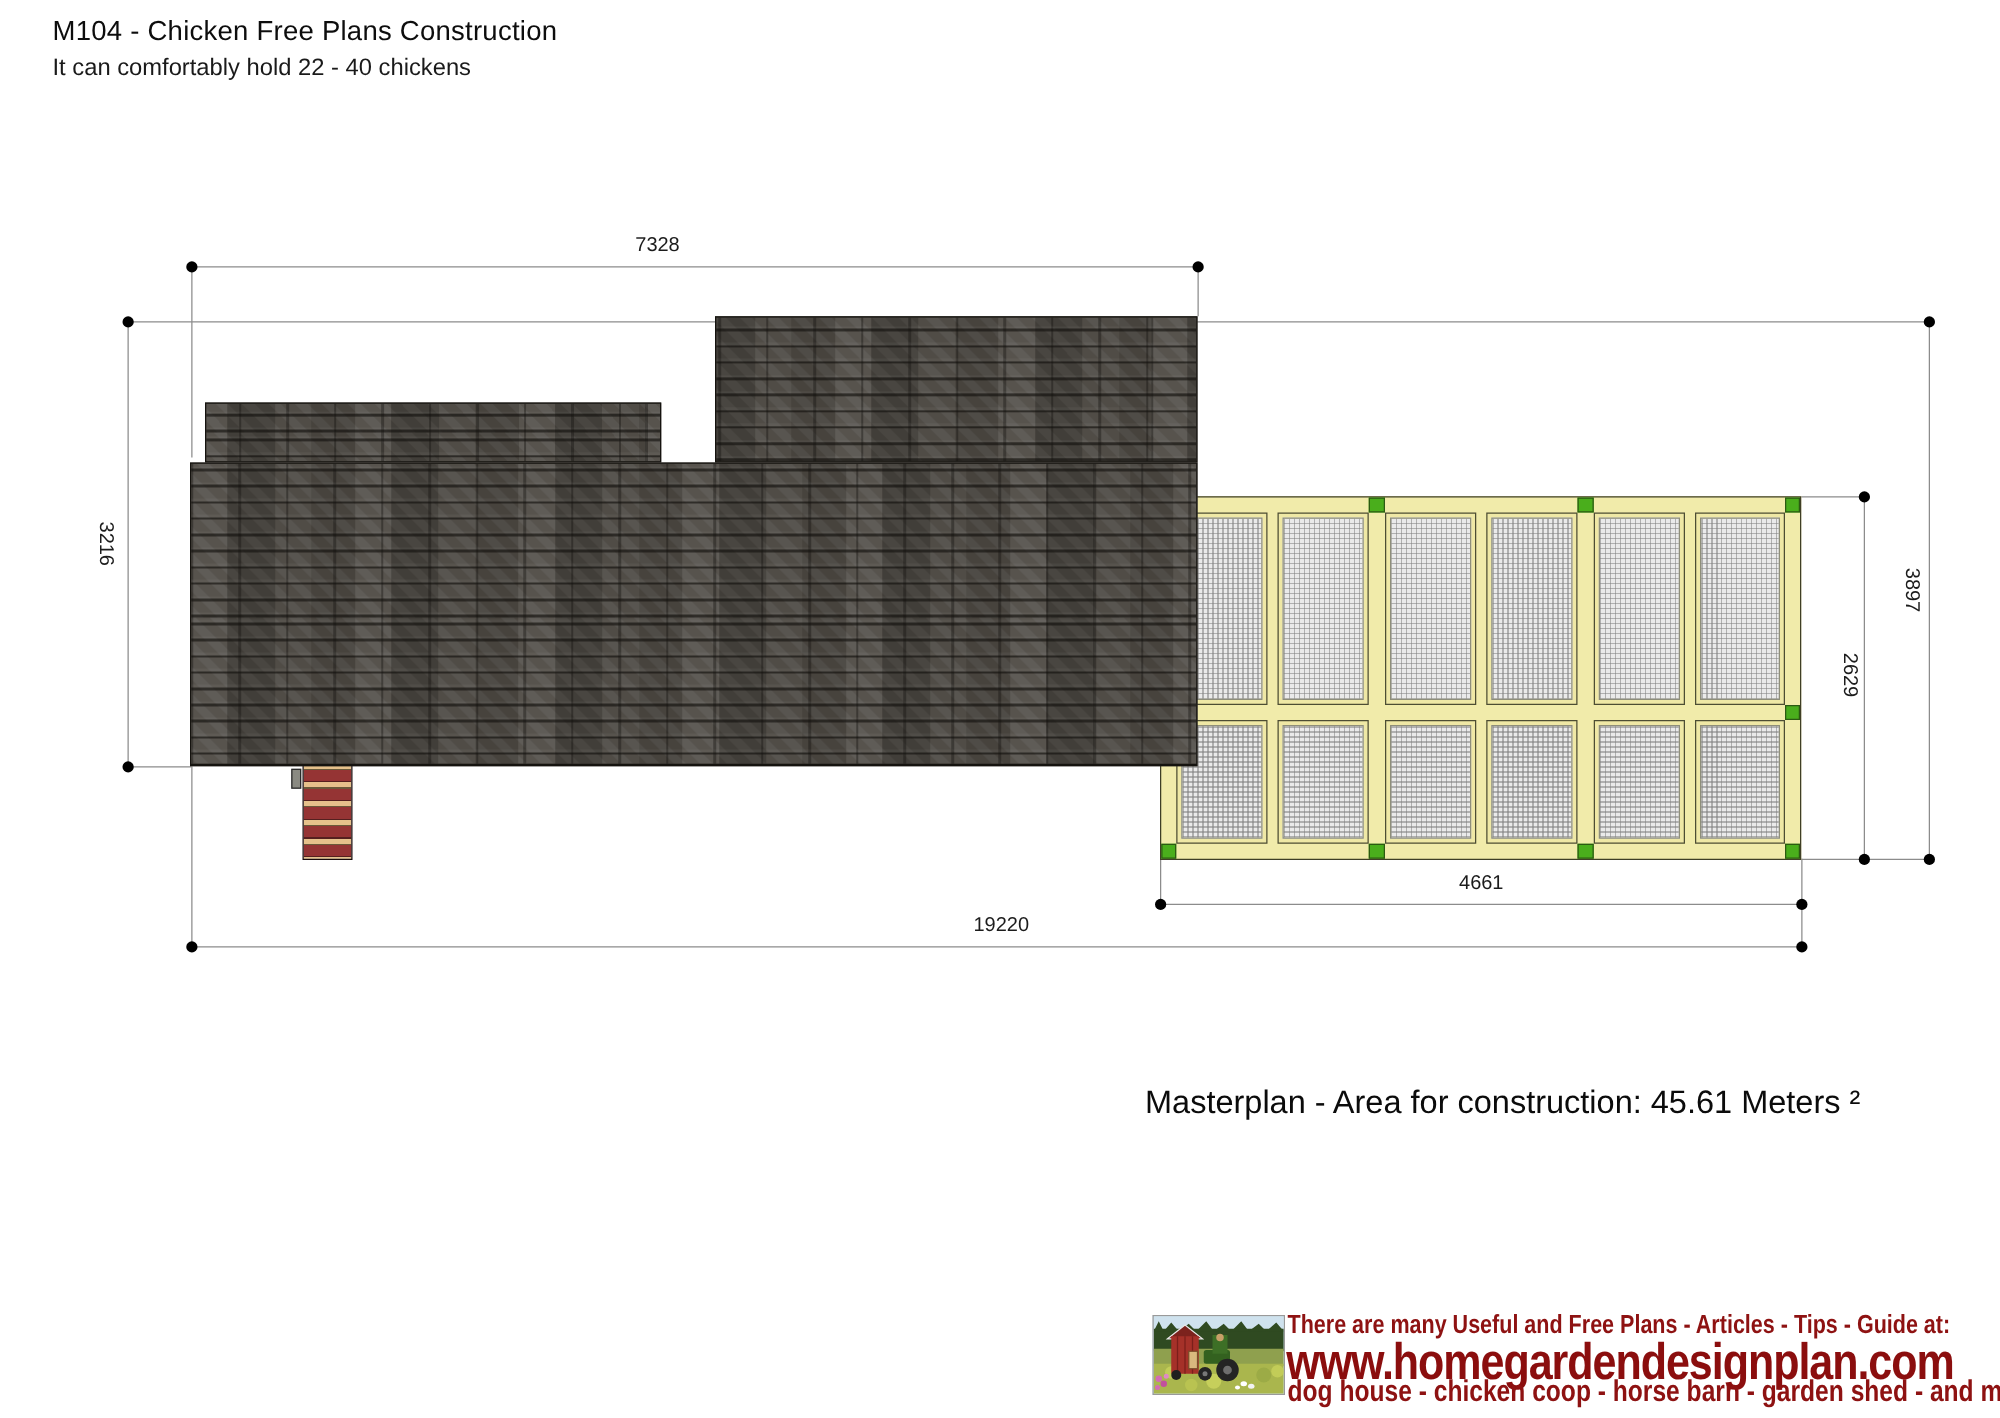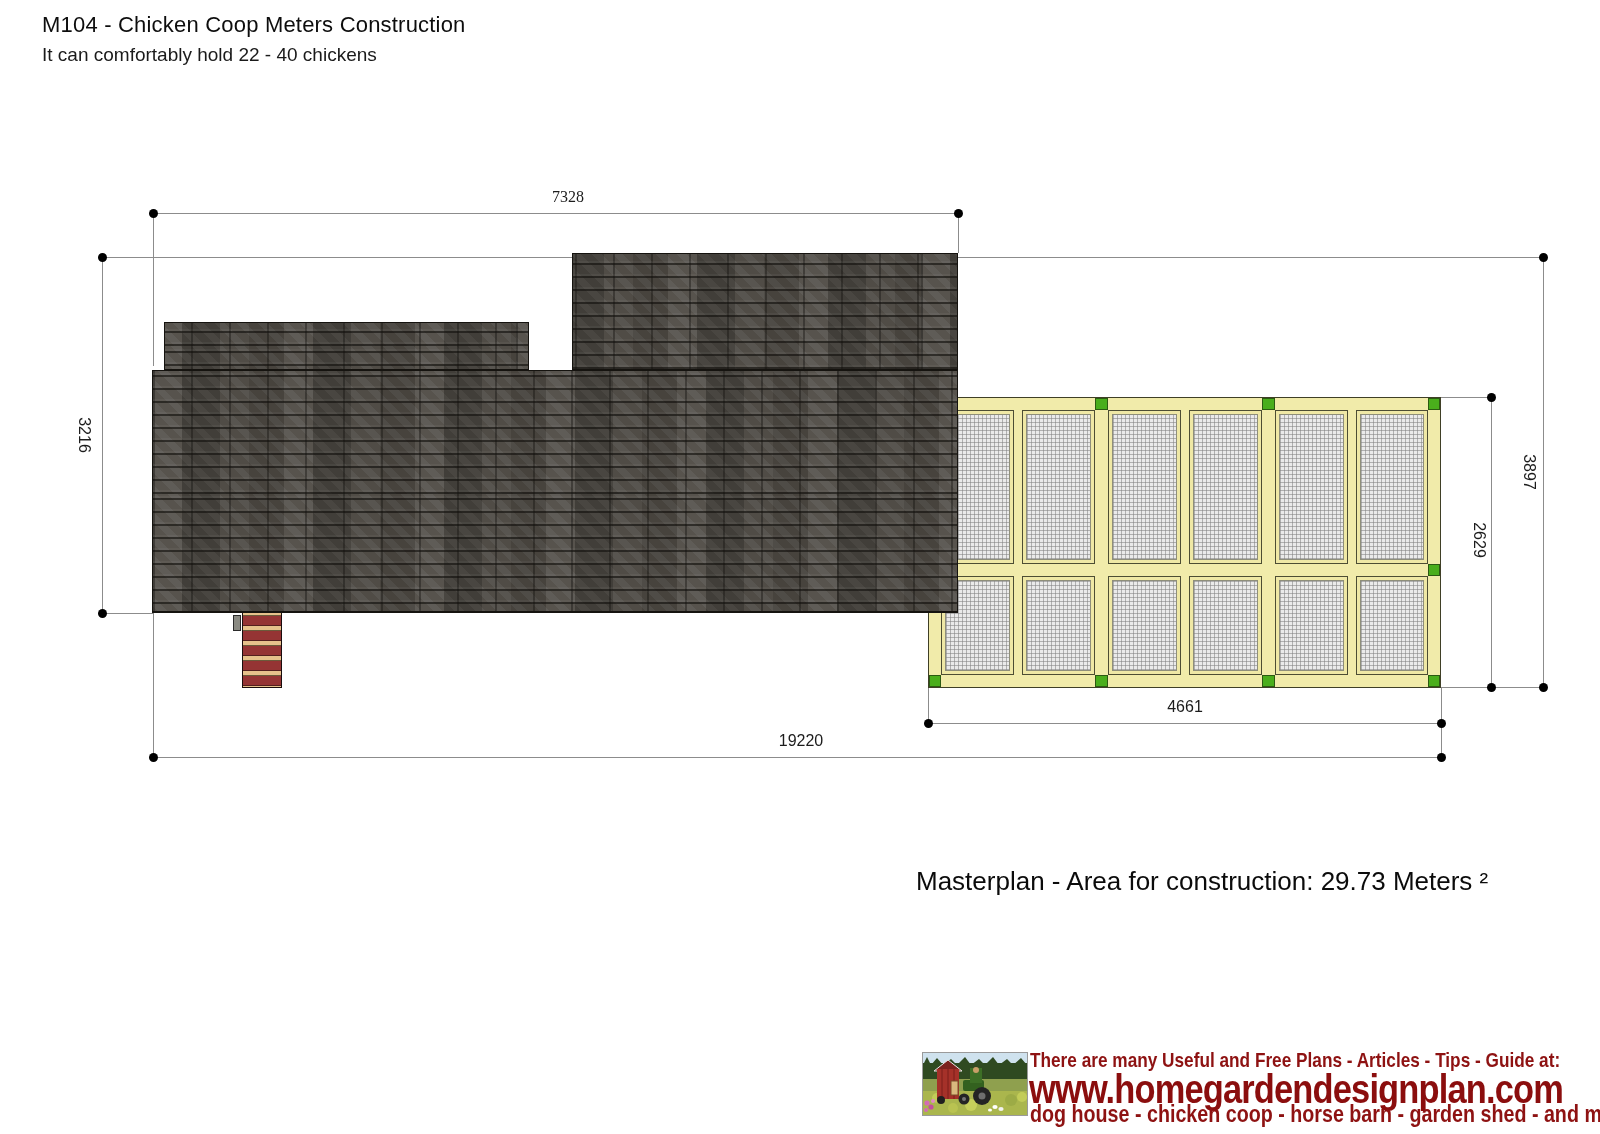--- a/index.html
+++ b/index.html
@@ -61,37 +61,37 @@
   
   #footer-logo{left:922px;top:1052px;z-index:5;border:1px solid #9a9a9a;background:#cfe2ee;}
   .footline{z-index:5;font-weight:bold;white-space:nowrap;transform-origin:left top;}
   #foot1{left:1030px;top:1048px;font-size:21px;color:#8e1212;transform:scaleX(.82);}
   #foot2{left:1029px;top:1066px;font-size:41px;letter-spacing:-1px;color:#8b0e0e;transform:scaleX(.84);}
   #foot3{left:1030px;top:1100px;font-size:24px;color:#8e1212;transform:scaleX(.82);}
 </style>
 </head>
 <body>
 
-<div class="abs" id="title">M104 - Chicken Coop Meters Construction</div>
+<div class="abs" id="title">M104 - Chicken Free Plans Construction</div>
 <div class="abs" id="subtitle">It can comfortably hold 22 - 40 chickens</div>
 
 <div class="abs hl" style="left:102px;top:257px;width:1441px;"></div>
 <div class="abs hl" style="left:102px;top:613px;width:51px;"></div>
 <div class="abs hl" style="left:1441px;top:687px;width:102px;"></div>
 <div class="abs hl" style="left:1441px;top:397px;width:50px;"></div>
 <div class="abs vl" style="left:153px;top:213px;height:153px;"></div>
 <div class="abs vl" style="left:958px;top:213px;height:40px;"></div>
 <div class="abs vl" style="left:928px;top:687px;height:36px;"></div>
 <div class="abs vl" style="left:1441px;top:687px;height:70px;"></div>
 <div class="abs vl" style="left:153px;top:613px;height:144px;"></div>
 
 <div class="abs hl" style="left:153px;top:213px;width:805px;"></div>
 <div class="abs dot" style="left:149px;top:209px;"></div>
 <div class="abs dot" style="left:954px;top:209px;"></div>
-<div class="abs dimlabel" style="left:528px;top:188px;width:80px;font-family:Liberation Serif, serif;">7328</div>
+<div class="abs dimlabel" style="left:486px;top:188px;width:80px;">7328</div>
 
 <div class="abs vl" style="left:102px;top:257px;height:356px;"></div>
 <div class="abs dot" style="left:98px;top:253px;"></div>
 <div class="abs dot" style="left:98px;top:609px;"></div>
 <div class="abs dimlabel vlabel" style="left:44px;top:424px;">3216</div>
 
 <div class="abs vl" style="left:1543px;top:257px;height:430px;"></div>
 <div class="abs dot" style="left:1539px;top:253px;"></div>
 <div class="abs dot" style="left:1539px;top:683px;"></div>
 <div class="abs dimlabel vlabel" style="left:1489px;top:461px;">3897</div>
@@ -163,21 +163,21 @@
   <div class="green" style="left:499px;top:277px;width:12px;height:12px;"></div>
 </div>
 
 <div class="abs" id="ramp"></div>
 <div class="abs" id="ramp-post"></div>
 
 <div class="abs roof" id="roof-upleft"></div>
 <div class="abs roof" id="roof-upright"></div>
 <div class="abs roof" id="roof-main"></div>
 
-<div class="abs" id="caption">Masterplan - Area for construction: 29.73 Meters ²</div>
+<div class="abs" id="caption">Masterplan - Area for construction: 45.61 Meters ²</div>
 
 <svg class="abs" id="footer-logo" width="104" height="62" viewBox="0 0 104 62">
   <rect width="104" height="62" fill="#cfe2ee"></rect>
   <rect y="10" width="104" height="18" fill="#2f4a21"></rect>
   <path d="M0,12 L4,4 8,12 14,5 20,12 28,6 34,12 42,4 48,12 56,6 62,12 70,4 76,12 84,6 90,12 98,5 104,12 Z" fill="#2f4a21"></path>
   <rect y="26" width="104" height="14" fill="#8fa04e"></rect>
   <rect y="38" width="104" height="24" fill="#aab64d"></rect>
   <circle cx="14" cy="45" r="5" fill="#c2cc58"></circle>
   <circle cx="88" cy="47" r="6" fill="#9cab46"></circle>
   <circle cx="99" cy="44" r="5" fill="#c2cc58"></circle>

